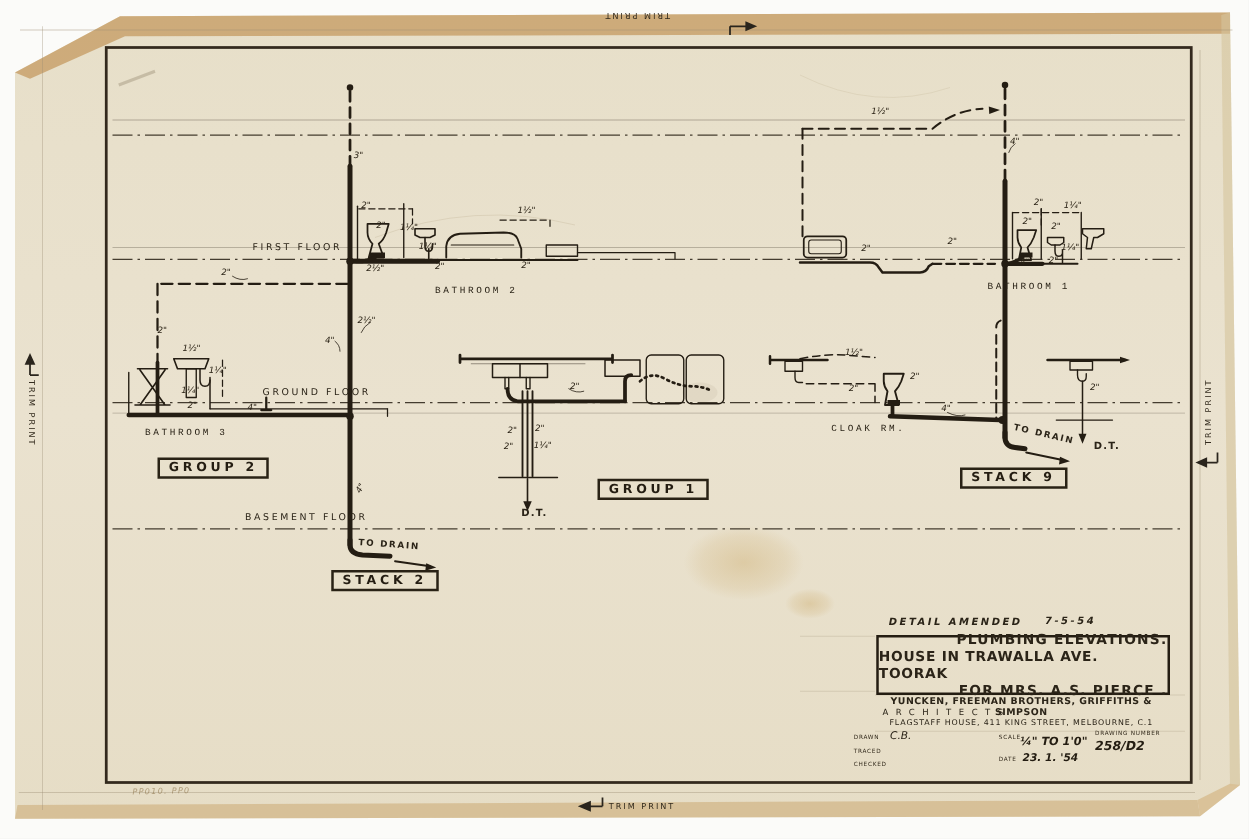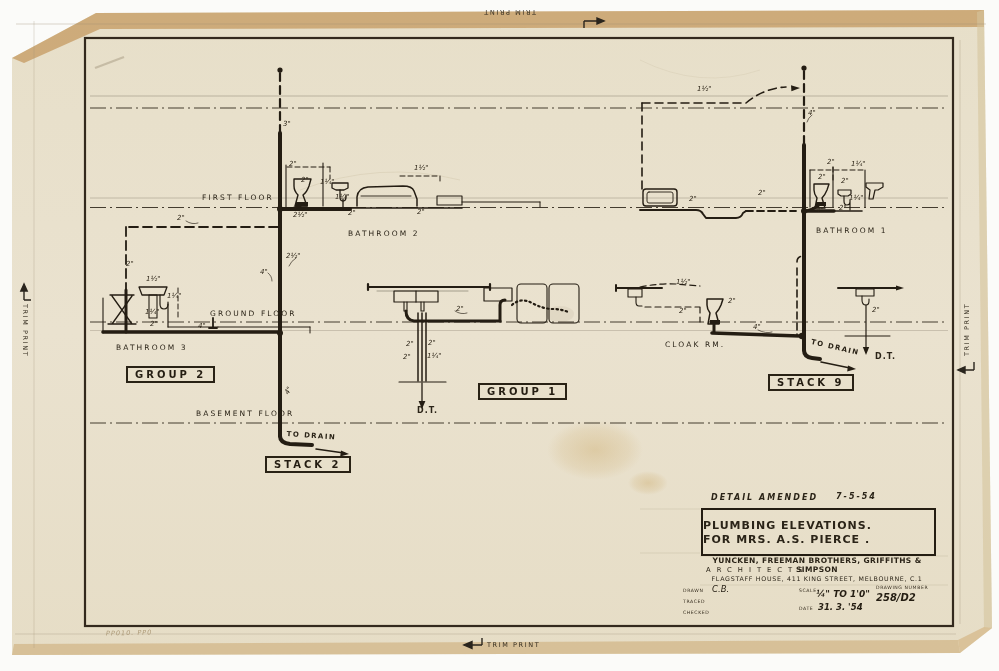--- a/index.html
+++ b/index.html
@@ -2,29 +2,29 @@
 <html><head>
 <meta charset="utf-8">
 <style>
   html,body{margin:0;padding:0;background:#f1f0ee;}
   #stage{position:relative;width:999px;height:671px;background:#fbfbf9;overflow:hidden;
          font-family:"DejaVu Sans",sans-serif;color:#2b2418;}
   #linework{position:absolute;left:0;top:0;}
   .lbl{position:absolute;white-space:nowrap;color:#2b2418;}
   .trim{font-size:6.5px;letter-spacing:1.6px;color:#322a1d;transform-origin:0 0;}
   .floor{font-size:7.5px;letter-spacing:2.1px;}
-  .room{font-size:7.5px;letter-spacing:2.1px;}
+  .room{font-size:7.5px;letter-spacing:2.1px;font-family:Liberation Mono, monospace;}
   .flow{font-size:7px;letter-spacing:1.4px;font-weight:bold;transform-origin:0 0;}
   .dt{font-size:8px;letter-spacing:1px;font-weight:bold;}
   .boxed-label{position:absolute;border:2px solid #29221514;border:2px solid #292215;padding:1px 7px;
          font-size:10px;letter-spacing:3px;font-weight:bold;color:#241d12;
          background:rgba(232,224,203,.55);white-space:nowrap;}
   .ann{position:absolute;font-size:7px;font-style:italic;white-space:nowrap;color:#2b2316;transform-origin:0 0;}
   .titlebox{position:absolute;left:701px;top:508px;width:231px;height:44px;border:2.4px solid #241d12;
-         display:flex;flex-direction:column;justify-content:center;align-items:flex-start;gap:1px;}
+         display:flex;flex-direction:column;justify-content:center;align-items:flex-end;gap:1px;}
   .titlebox .t1{font-size:11px;font-weight:bold;letter-spacing:1px;}
   .titlebox .t2{font-size:11px;font-weight:bold;letter-spacing:.6px;}
   .firm{position:absolute;left:700px;top:556px;width:234px;text-align:center;
         font-size:7.5px;font-weight:bold;letter-spacing:.4px;}
   .prof{position:absolute;left:700px;top:566px;width:234px;text-align:left;
         font-size:6.8px;letter-spacing:6px;text-indent:6px;}
   .addr{position:absolute;left:698px;top:575px;width:238px;text-align:center;
         font-size:6.3px;letter-spacing:.7px;}
   .fieldlbl{position:absolute;font-size:4.6px;letter-spacing:.6px;color:#352c1e;}
   .fieldval{position:absolute;font-style:italic;color:#241d12;}
@@ -230,21 +230,21 @@
 <div class="lbl trim" style="left:487px;top:641px;">TRIM PRINT</div>
 <div class="lbl trim" style="left:29px;top:304px;transform:rotate(90deg);">TRIM PRINT</div>
 <div class="lbl trim" style="left:963px;top:356px;transform:rotate(-90deg);">TRIM PRINT</div>
 
 <div class="lbl floor" style="left:202px;top:193px;">FIRST FLOOR</div>
 <div class="lbl floor" style="left:210px;top:309px;">GROUND FLOOR</div>
 <div class="lbl floor" style="left:196px;top:409px;">BASEMENT FLOOR</div>
 
 <div class="lbl room" style="left:348px;top:229px;">BATHROOM 2</div>
 <div class="lbl room" style="left:116px;top:343px;">BATHROOM 3</div>
-<div class="lbl room" style="left:816px;top:226px;text-align:right;">BATHROOM 1</div>
+<div class="lbl room" style="left:790px;top:226px;text-align:right;">BATHROOM 1</div>
 <div class="lbl room" style="left:665px;top:340px;">CLOAK RM.</div>
 
 <div class="boxed-label" style="left:126px;top:366px;">GROUP 2</div>
 <div class="boxed-label" style="left:265px;top:456px;">STACK 2</div>
 <div class="boxed-label" style="left:478px;top:383px;">GROUP 1</div>
 <div class="boxed-label" style="left:768px;top:374px;">STACK 9</div>
 
 <div class="lbl flow" style="left:287px;top:430px;transform:rotate(4deg);">TO DRAIN</div>
 <div class="lbl flow" style="left:812px;top:338px;transform:rotate(13deg);">TO DRAIN</div>
 <div class="lbl dt" style="left:417px;top:406px;">D.T.</div>
@@ -291,32 +291,33 @@
       <div class="ann" style="left: 839px; top: 204px;">2"</div>
       <div class="ann" style="left: 816px; top: 206px;">4"</div>
       <div class="ann" style="left: 872px; top: 306px;">2"</div>
     </div>
 
 <div class="amend" style="left:711px;top:493px;">DETAIL AMENDED</div>
 <div class="amend" style="left:836px;top:492px;">7-5-54</div>
 
 <div class="titlebox">
   <div class="t1">PLUMBING ELEVATIONS.</div>
+  <div class="t2">HOUSE IN TRAWALLA AVE. TOORAK</div>
   <div class="t1">FOR MRS. A.S. PIERCE .</div>
 </div>
 <div class="firm">YUNCKEN, FREEMAN BROTHERS, GRIFFITHS &amp; SIMPSON</div>
 <div class="prof">ARCHITECTS</div>
 <div class="addr">FLAGSTAFF HOUSE, 411 KING STREET, MELBOURNE, C.1</div>
 
 <div class="fieldlbl" style="left:683px;top:588px;">DRAWN</div>
 <div class="fieldval" style="left:712px;top:584px;font-size:8.5px;font-weight:normal;">C.B.</div>
 <div class="fieldlbl" style="left:683px;top:599px;">TRACED</div>
 <div class="fieldlbl" style="left:683px;top:610px;">CHECKED</div>
 <div class="fieldlbl" style="left:799px;top:588px;">SCALE</div>
 <div class="fieldval" style="left:816px;top:589px;font-size:9px;font-weight:bold;">¼" TO 1'0"</div>
 <div class="fieldlbl" style="left:799px;top:606px;">DATE</div>
-<div class="fieldval" style="left:818px;top:602px;font-size:8.5px;font-weight:bold;">31. 3. '54</div>
+<div class="fieldval" style="left:818px;top:602px;font-size:8.5px;font-weight:bold;">23. 1. '54</div>
 <div class="fieldlbl" style="left:876px;top:585px;">DRAWING NUMBER</div>
 <div class="fieldval" style="left:876px;top:592px;font-size:10px;font-weight:bold;">258/D2</div>
 
 <div class="pencil" style="left:106px;top:629px;">PP010. PP0</div>
 
 </div>
 
 </body></html>

